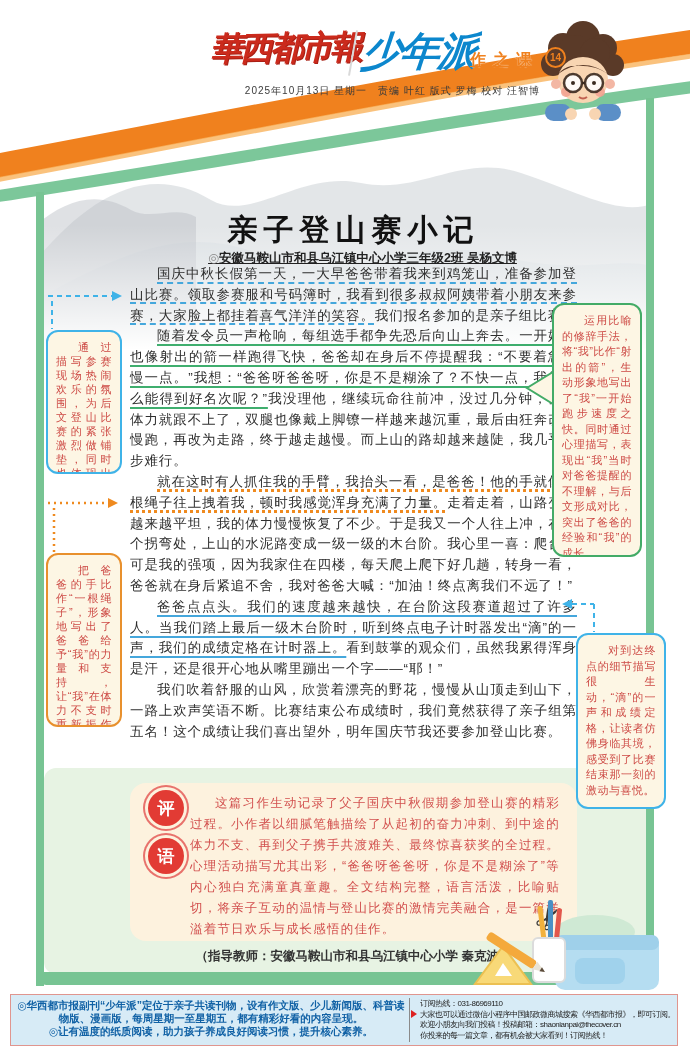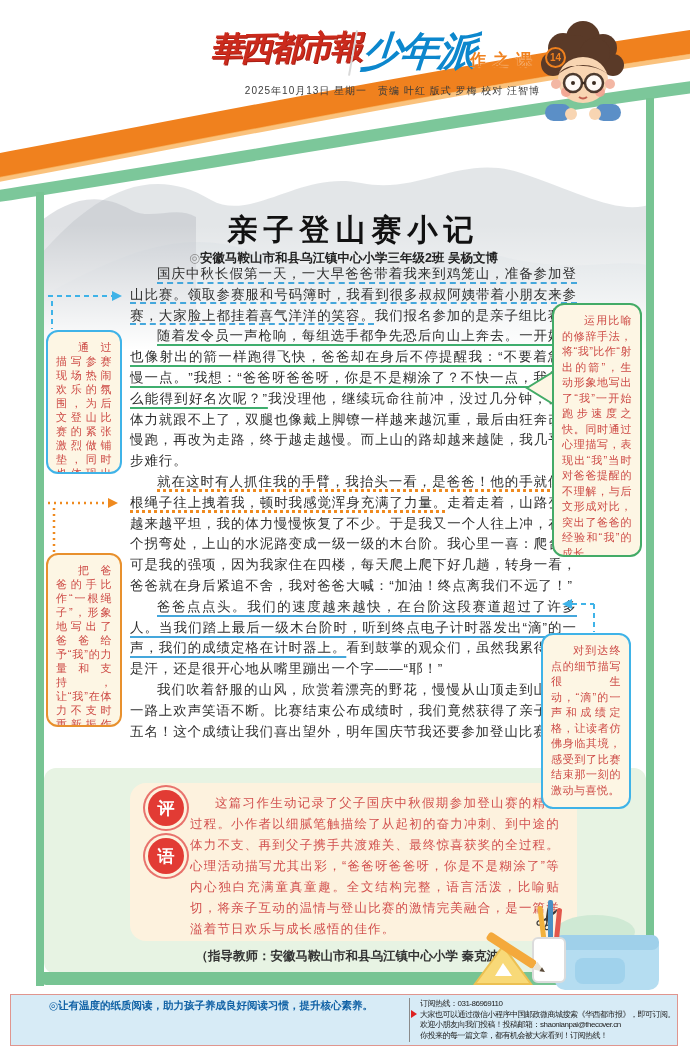--- a/index.html
+++ b/index.html
@@ -16,41 +16,41 @@
     font-style:italic;letter-spacing:-2px;transform:skewX(-5deg);}
   .subsection{left:470px;top:50px;z-index:6;font-size:16px;font-weight:bold;color:#f0811e;
     letter-spacing:7px;text-shadow:0 0 1px #fff;text-decoration:underline;}
   .issue-num{left:545px;top:47px;z-index:6;width:17px;height:17px;border:2px solid #f0811e;border-radius:50%;
     color:#f0811e;font-size:10px;font-weight:bold;text-align:center;line-height:17px;}
   .dateline{left:150px;top:84px;width:390px;z-index:6;text-align:right;font-size:10px;color:#3a3a3a;letter-spacing:1px;}
 
   
   .art-title{left:130px;top:210px;width:447px;z-index:4;text-align:center;
     font-family:"Liberation Serif","DejaVu Serif",serif;font-size:30px;font-weight:bold;color:#111;letter-spacing:6px;}
-  .byline{left:120px;top:250px;width:447px;z-index:4;text-align:center;font-size:12.5px;font-weight:bold;color:#222;}
+  .byline{left:139px;top:250px;width:447px;z-index:4;text-align:center;font-size:12.5px;font-weight:bold;color:#222;text-decoration:underline;}
   .byline .circle{color:#888;}
   .body-text{left:130px;top:264px;width:447px;z-index:4;font-size:13.5px;line-height:20.8px;
     letter-spacing:0.9px;color:#2e2e2e;text-align:justify;}
   .body-text p{margin:0;text-indent:2em;}
   .u-blue-dashed{text-decoration-line:underline;text-decoration-style:dashed;text-decoration-color:#45a7dc;
     text-decoration-thickness:2px;text-underline-offset:4px;}
   .u-green{text-decoration-line:underline;text-decoration-style:solid;text-decoration-color:#3fae6e;
     text-decoration-thickness:2px;text-underline-offset:4px;}
   .u-orange-dotted{text-decoration-line:underline;text-decoration-style:dotted;text-decoration-color:#ef8a1f;
     text-decoration-thickness:3px;text-underline-offset:3px;}
   .u-blue{text-decoration-line:underline;text-decoration-style:solid;text-decoration-color:#45a7dc;
     text-decoration-thickness:2px;text-underline-offset:4px;}
 
   
   .note{position:absolute;z-index:5;background:#fdf6e4;border-radius:12px;padding:8px 8px;
     font-size:11px;color:#cd4a45;text-align:justify;text-indent:2em;letter-spacing:0.5px;overflow:hidden;}
   .note-l1{left:46px;top:330px;width:56px;height:124px;line-height:14px;border:2px solid #3fb3e8;}
   .note-l2{left:46px;top:553px;width:56px;height:154px;line-height:14px;border:2px solid #e8902d;border-style:solid;}
   .note-r1{left:552px;top:303px;width:70px;height:234px;line-height:15.5px;border:2px solid #43ab67;}
-  .note-r2{left:541px;top:633px;width:70px;height:156px;line-height:15.5px;border:2px solid #3fb3e8;}
+  .note-r2{left:576px;top:633px;width:70px;height:156px;line-height:15.5px;border:2px solid #3fb3e8;}
 
   
   .green-panel{left:44px;top:768px;width:602px;height:206px;background:#e7f3e3;border-radius:12px;z-index:1;}
   .review-box{left:130px;top:783px;width:447px;height:158px;background:#fdf2de;border-radius:16px;z-index:4;}
   .review-text{position:absolute;left:60px;top:10px;width:370px;font-size:12.5px;line-height:21px;
     letter-spacing:1.2px;color:#d2504e;text-align:justify;text-indent:2em;}
   .badge{position:absolute;z-index:6;width:36px;height:36px;border-radius:50%;background:#e23b34;color:#fff;
     font-weight:bold;font-size:17px;display:flex;align-items:center;justify-content:center;
     box-shadow:0 0 0 3px #fdf2de,0 0 0 5px #e8726c;}
   .badge-1{left:148px;top:790px;}
@@ -185,20 +185,21 @@
     <polygon points="40,86 57,86 48,73" fill="#ffffff"></polygon>
     <g transform="rotate(33 60 62)">
       <rect x="28" y="58" width="56" height="9" rx="3" fill="#f4a93c"></rect>
       <polygon points="84,58 96,62.5 84,67" fill="#e8e2d4"></polygon>
       <polygon points="91,60.2 96,62.5 91,64.8" fill="#5a4a3a"></polygon>
     </g>
   </svg>
 
   <div class="abs footer">
     <div class="footer-left">
+        <div>◎华西都市报副刊“少年派”定位于亲子共读刊物，设有作文版、少儿新闻版、科普读物版、漫画版，每周星期一至星期五，都有精彩好看的内容呈现。</div>
         <div>◎让有温度的纸质阅读，助力孩子养成良好阅读习惯，提升核心素养。</div>
       </div>
     <div class="footer-sep"></div>
     <div class="footer-right">
       <div class="footer-arrow"></div>
       <div>
           <div>订阅热线：031-86969110</div>
           <div>大家也可以通过微信小程序中国邮政微商城搜索《华西都市报》，即可订阅。</div>
           <div>欢迎小朋友向我们投稿！投稿邮箱：shaonianpai@thecover.cn</div>
           <div>你投来的每一篇文章，都有机会被大家看到！订阅热线！</div>

